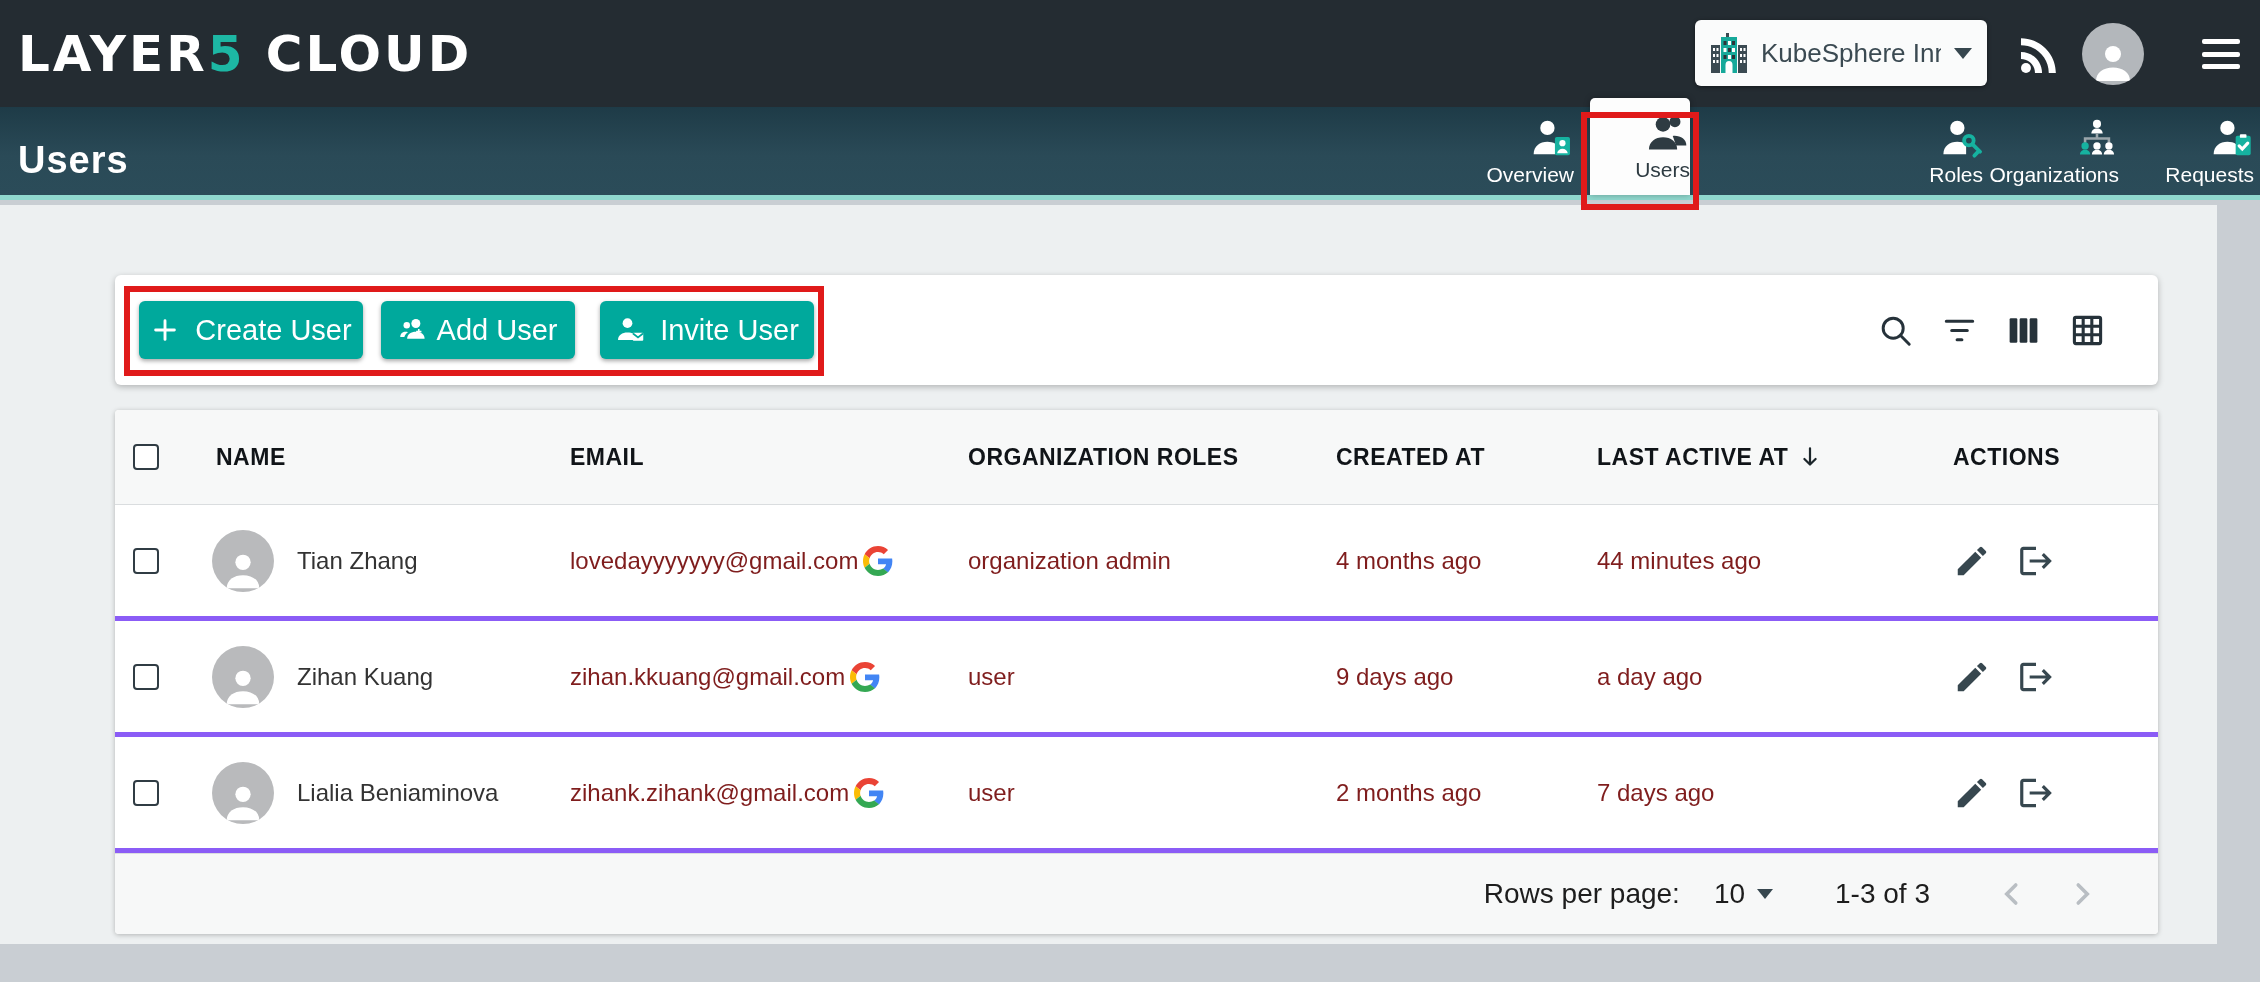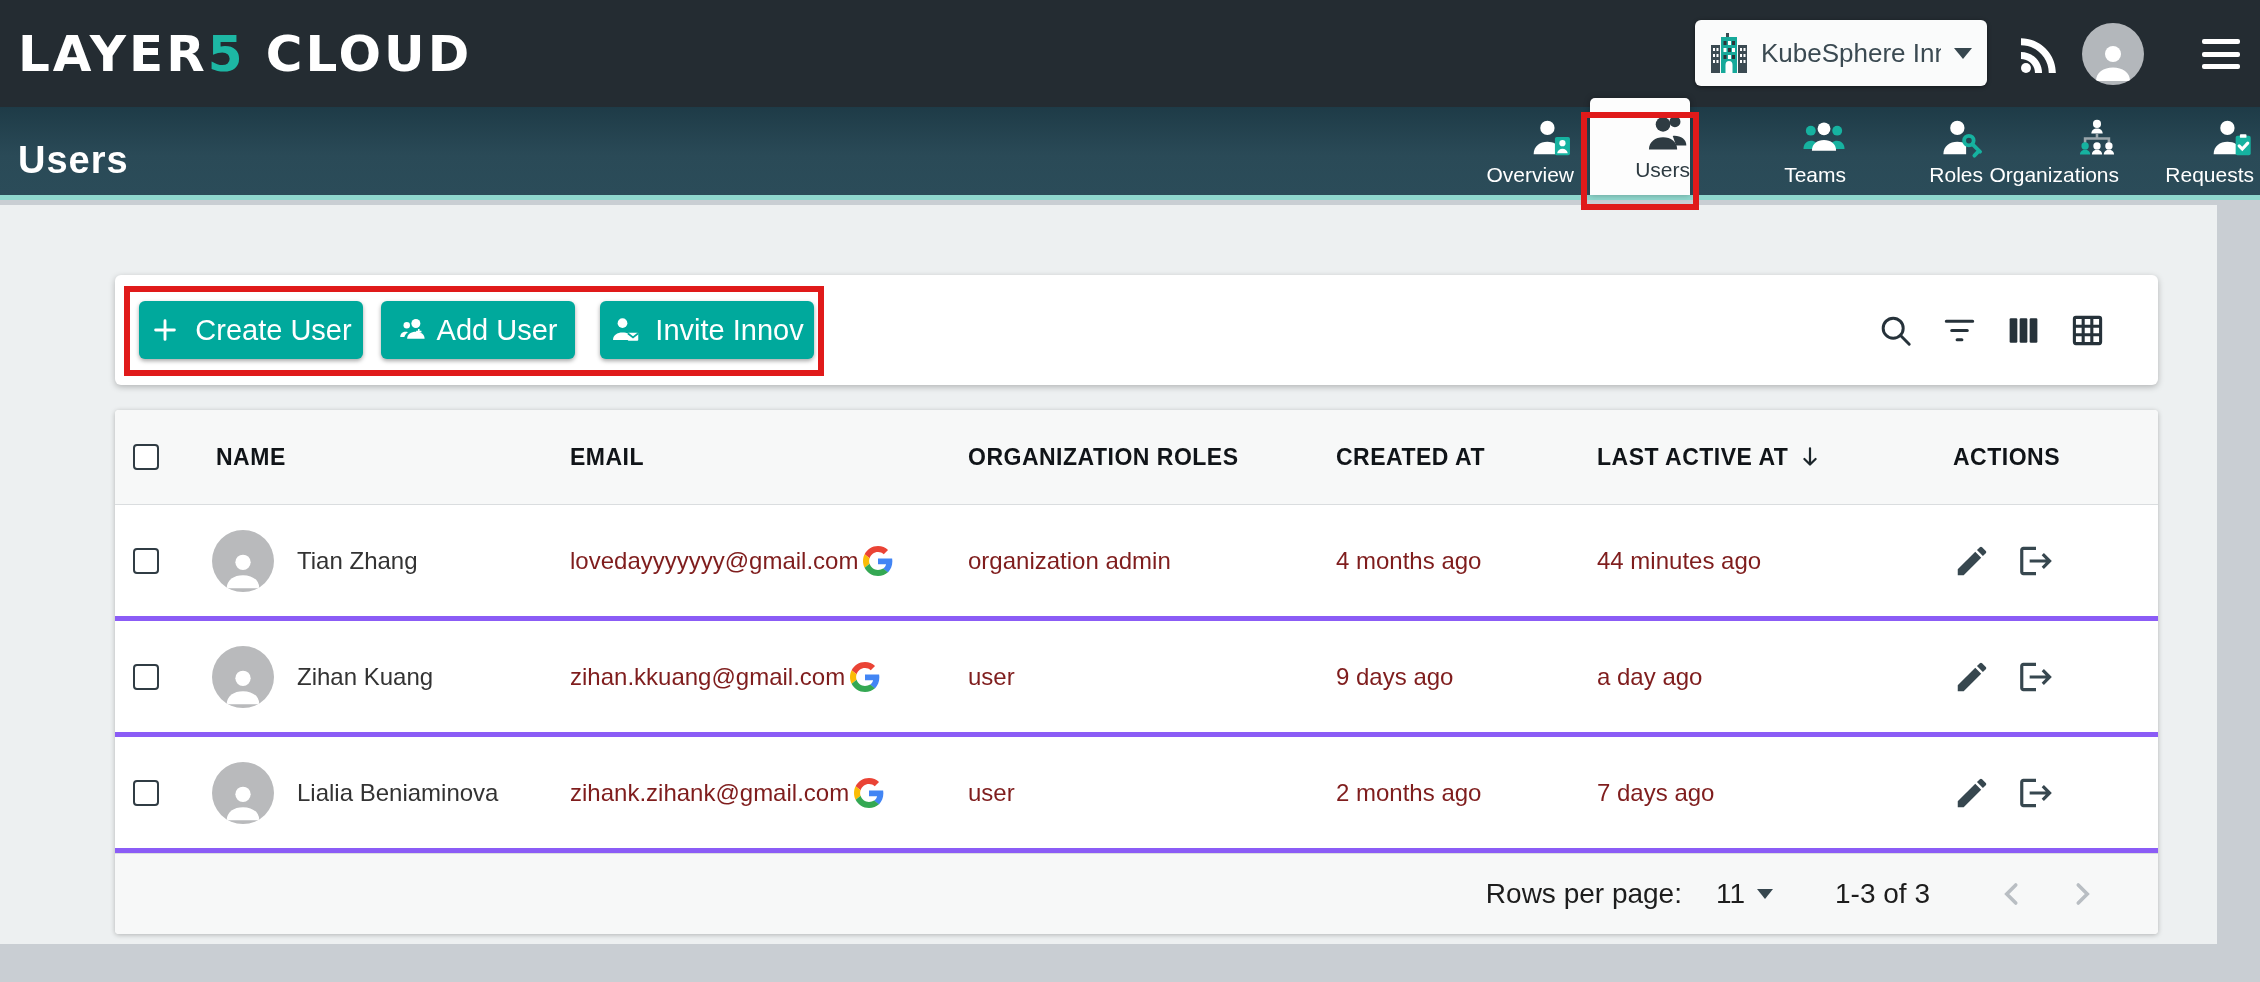--- a/index.html
+++ b/index.html
@@ -198,35 +198,20 @@
       <g fill="#2e3b42">
         <circle cx="15.8" cy="5.8" r="3"></circle>
         <path d="M14.6 13.6c3.9-.4 7.4 1.6 7.4 5.2h-5.6z"></path>
         <circle cx="9.3" cy="7.3" r="4"></circle>
         <path d="M1.6 21c0-4.3 3.5-6.7 7.7-6.7s7.7 2.4 7.7 6.7z"></path>
       </g>
     </svg>
     <span class="tab-label">Users</span>
   </div>
 
-  <div class="tab t-teams">
-    <svg class="tab-icon" viewBox="0 0 24 24">
-      <g fill="#16b2a0">
-        <circle cx="4.8" cy="8" r="2.7"></circle>
-          <path d="M.8 18c0-2.9 1.9-4.5 4.1-4.5 1 0 2 .3 2.7 1L5.8 18z"></path>
-        <circle cx="19.2" cy="8" r="2.7"></circle>
-          <path d="M23.2 18c0-2.9-1.9-4.5-4.1-4.5-1 0-2 .3-2.7 1l1.8 3.5z"></path>
-      </g>
-      <g fill="#ffffff">
-          <circle cx="12" cy="7" r="3.5"></circle>
-          <path d="M5.4 19c0-3.9 3-5.9 6.6-5.9s6.6 2 6.6 5.9z"></path>
-        </g>
-    </svg>
-    <span class="tab-label">Teams</span>
-  </div>
 
   <div class="tab t-roles">
     <svg class="tab-icon" viewBox="0 0 24 24">
       <g fill="#ffffff">
           <circle cx="10" cy="6.5" r="3.9"></circle>
           <path d="M2.4 20.8c0-4.3 3.4-6.7 7.6-6.7 1.8 0 3.5.4 4.8 1.3v5.4z"></path>
         </g>
       <g fill="none" stroke="#16b2a0" stroke-width="2.1" stroke-linecap="round">
         <circle cx="16.3" cy="13.4" r="2.6"></circle>
         <path d="M18.2 15.3l4.2 4.2M21 19.9l-1.7 1.7"></path>
@@ -294,21 +279,21 @@
       </svg>
       <span>Add User</span>
     </button>
     <button class="btn btn-invite">
       <svg viewBox="0 0 24 24" fill="#ffffff">
         <circle cx="10" cy="6.5" r="3.9"></circle>
         <path d="M2.4 20c0-3.9 3.4-6 7.6-6 1.8 0 3.5.4 4.8 1.1V20z"></path>
         <rect x="14.2" y="14.2" width="8.4" height="6.4" rx="0.8"></rect>
         <path d="M14.4 14.8l4 3.1 4-3.1" stroke="#00a99c" stroke-width="1.4" fill="none"></path>
       </svg>
-      <span>Invite Innov</span>
+      <span>Invite User</span>
     </button>
 
     <div class="tool-icons">
       <svg class="tool-icon" viewBox="0 0 24 24" fill="none" stroke="#26323a" stroke-width="1.9" stroke-linecap="round">
         <circle cx="10.5" cy="10.5" r="6.5"></circle>
           <path d="M15.3 15.3l5.6 5.6"></path>
       </svg>
       <svg class="tool-icon" viewBox="0 0 24 24" fill="none" stroke="#26323a" stroke-width="2.1" stroke-linecap="round">
         <path d="M3.5 6h17M7 12h10M10.5 18h3"></path>
       </svg>
@@ -460,21 +445,21 @@
         <svg class="action-icon" viewBox="0 0 24 24" fill="#37474f">
               <path d="M17 7l-1.41 1.41L18.17 11H8v2h10.17l-2.58 2.58L17 17l5-5zM4 5h8V3H4c-1.1 0-2 .9-2 2v14c0 1.1.9 2 2 2h8v-2H4V5z"></path>
             </svg>
       </span>
         </div>
     </div>
 
     <div class="tfoot">
       <span class="rpp-label">Rows per page:</span>
       <span class="rpp-select">
-        <span>11</span>
+        <span>10</span>
         <span class="caret-down"></span>
       </span>
       <span class="range-label">1-3 of 3</span>
       <svg class="pg-btn pg-prev" viewBox="0 0 24 24" fill="none" stroke="#b9bec3" stroke-width="2.4" stroke-linecap="round">
           <path d="M14.5 6l-6 6 6 6"></path>
         </svg>
       <svg class="pg-btn" viewBox="0 0 24 24" fill="none" stroke="#b9bec3" stroke-width="2.4" stroke-linecap="round">
           <path d="M9.5 6l6 6-6 6"></path>
         </svg>
     </div>

